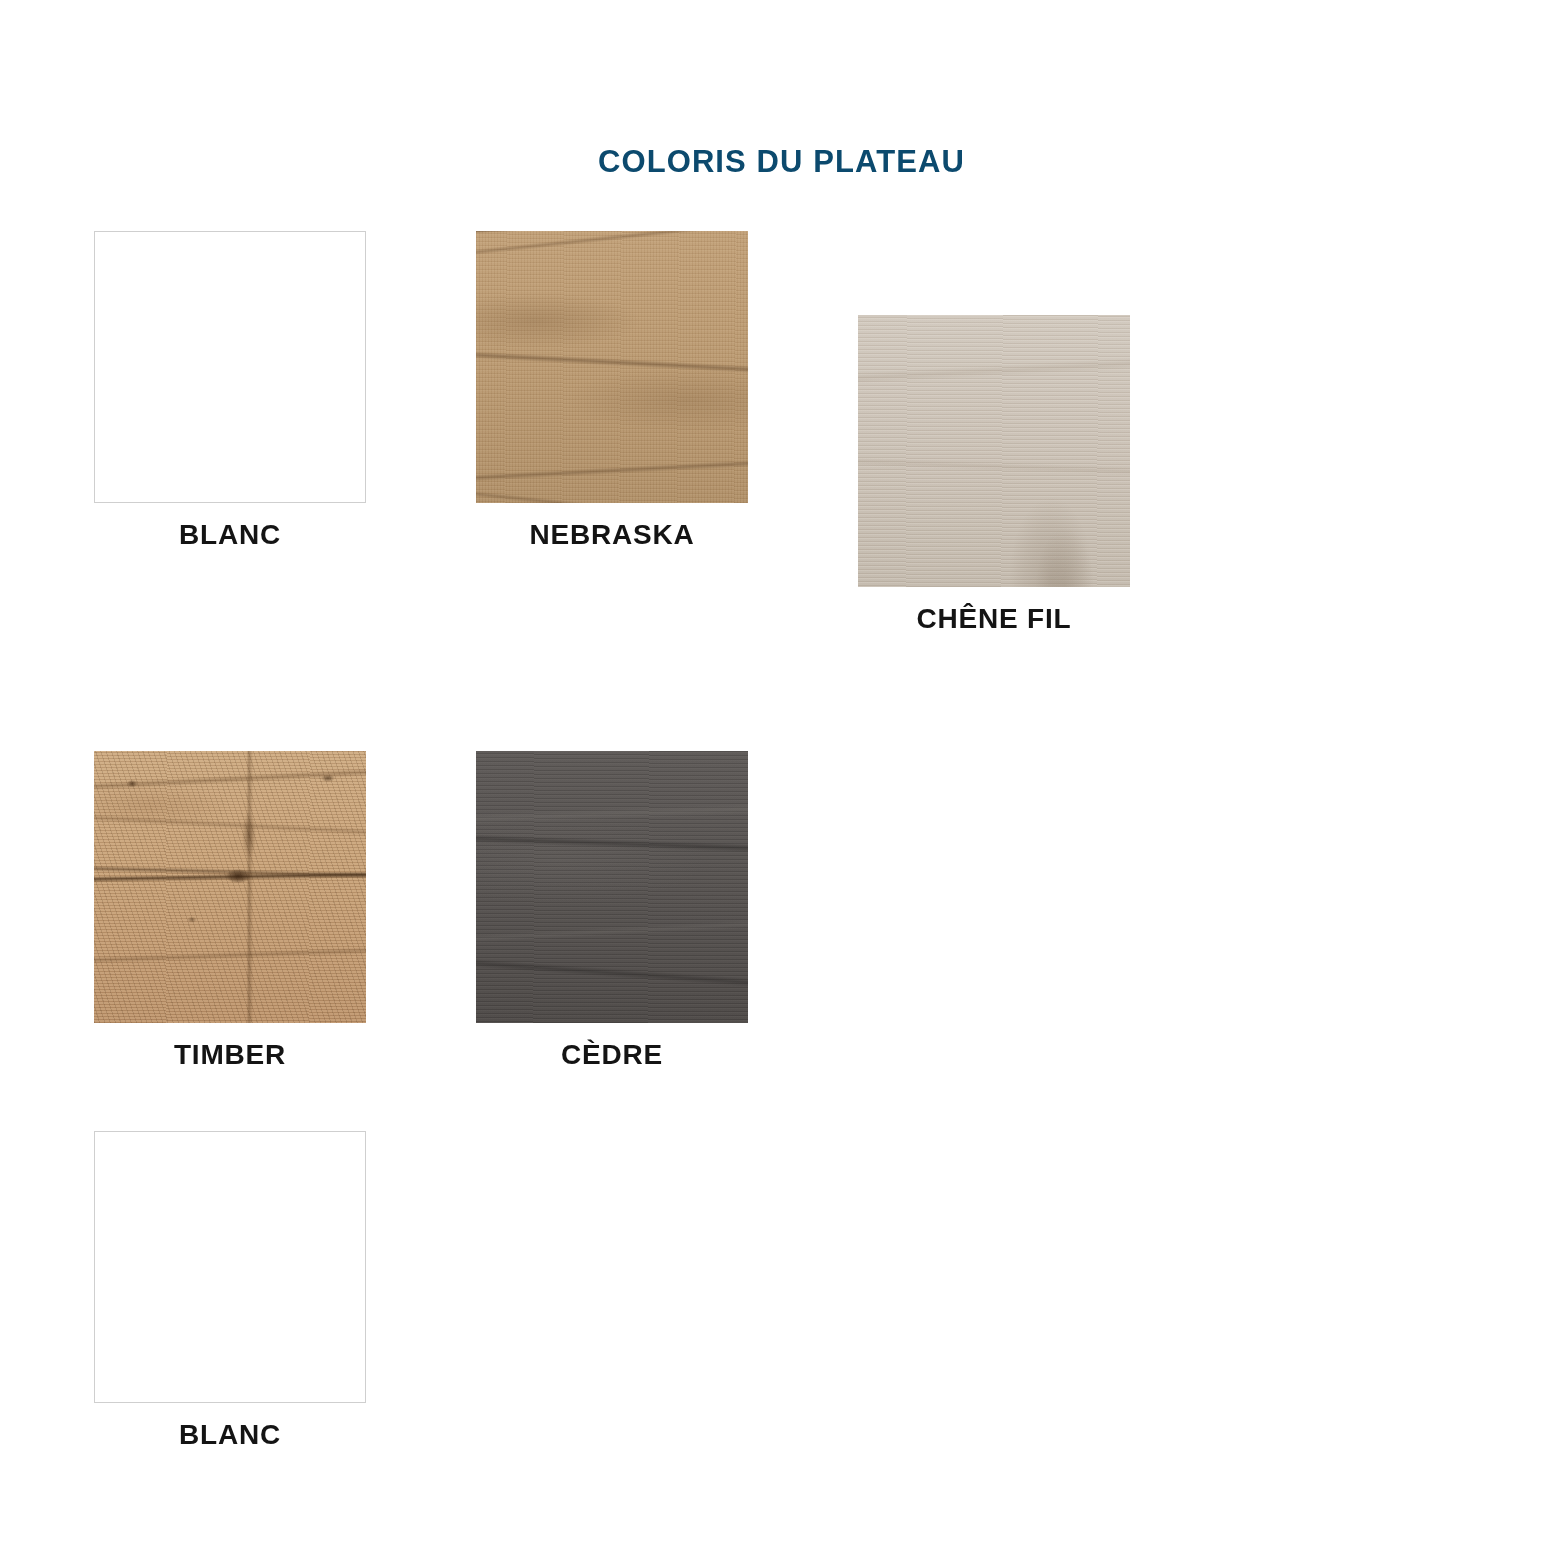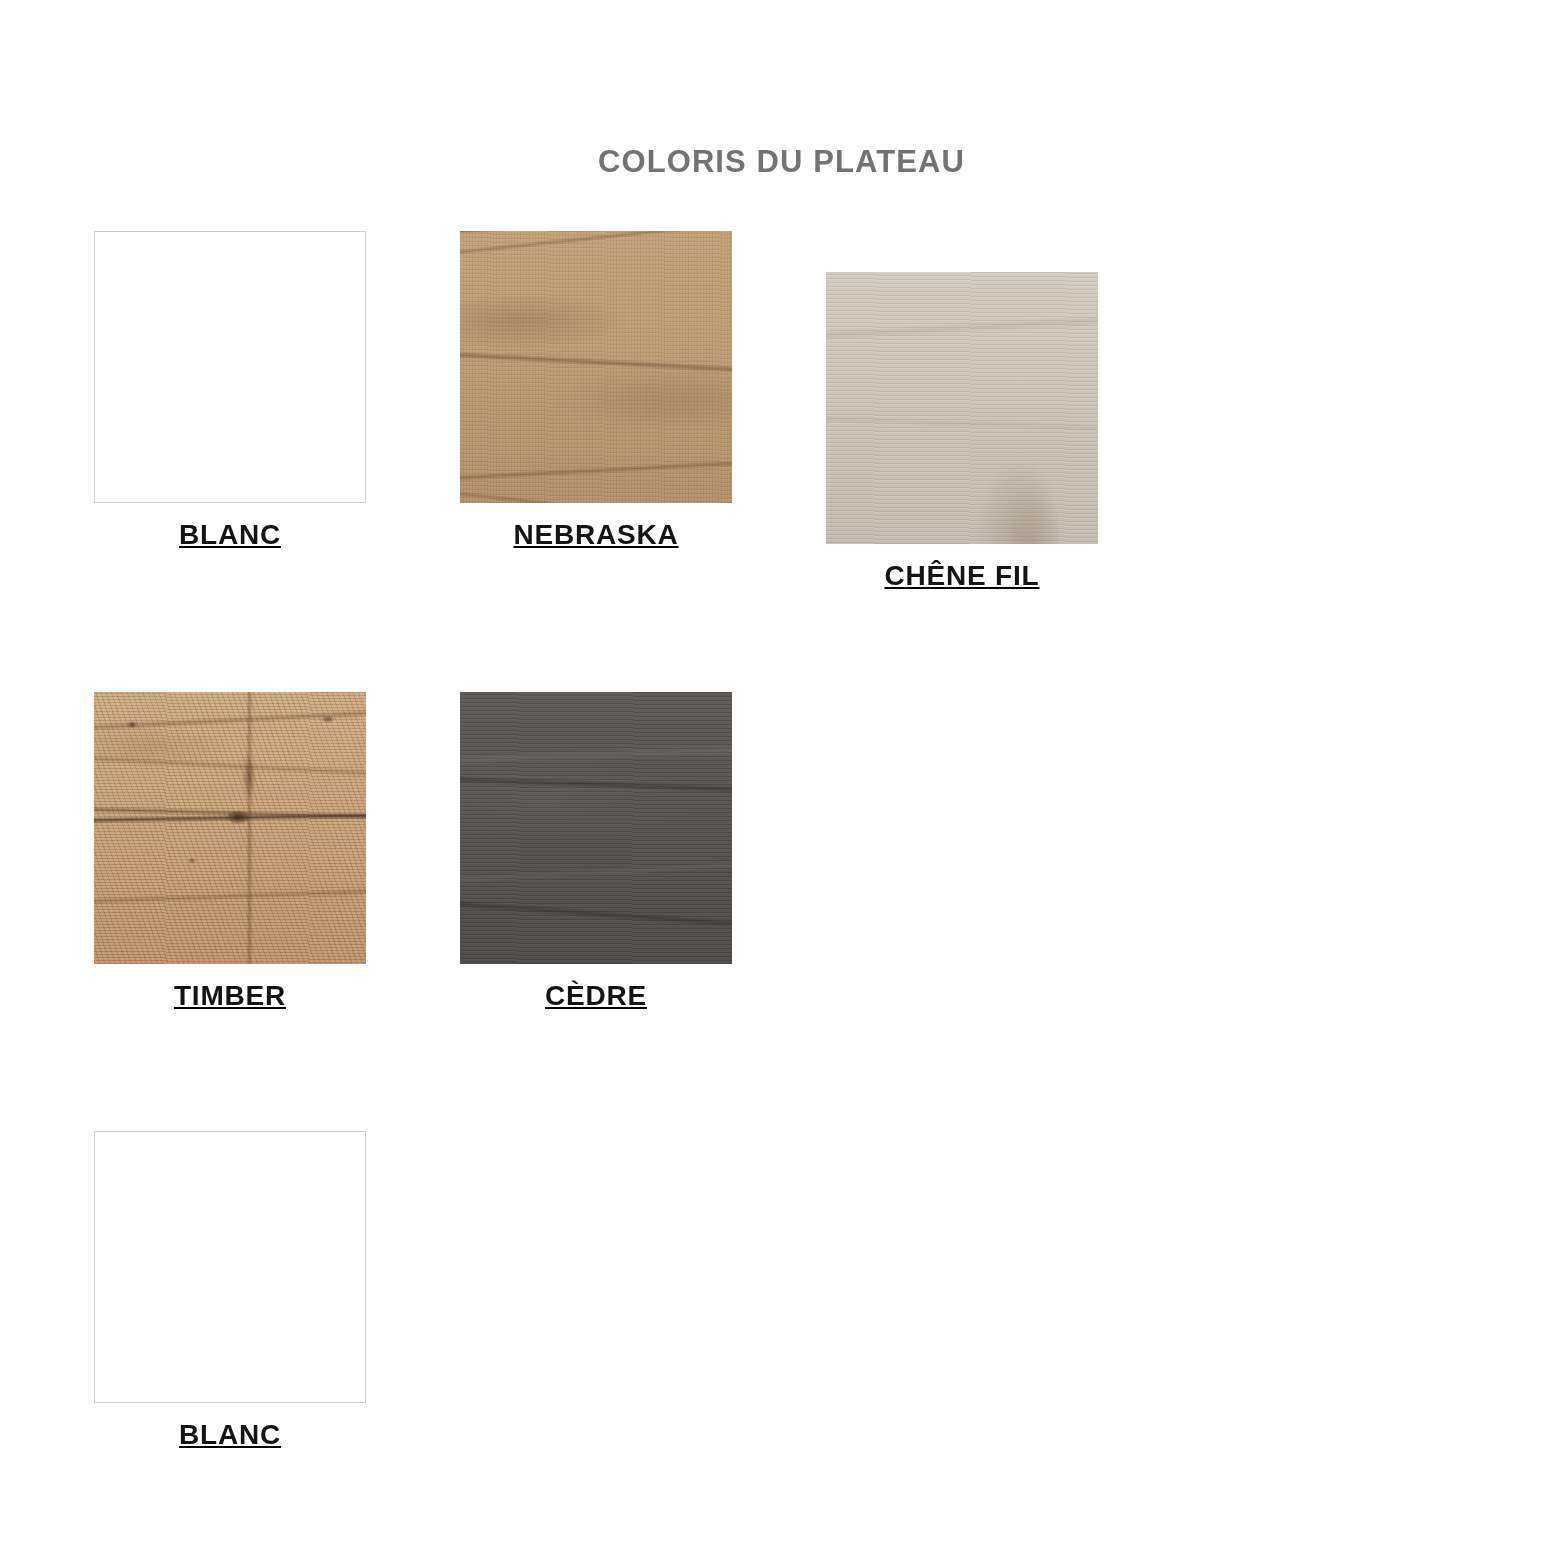--- a/index.html
+++ b/index.html
@@ -18,21 +18,21 @@
     position: relative;
     width: 1563px;
     height: 1563px;
   }
 
   .section-title {
     text-align: center;
     font-weight: bold;
     font-size: 31px;
     letter-spacing: 1.1px;
-    color: #737373;
+    color: #0c4a6e;
     font-family: "Liberation Sans", sans-serif;
   }
 
   #title-plateau {
     position: absolute;
     top: 118px;
     left: 0;
     width: 1563px;
   }
 
@@ -42,22 +42,21 @@
     left: 0;
     width: 1563px;
   }
 
   .grid {
     position: absolute;
     left: 94px;
     width: 1380px;
     display: flex;
     flex-wrap: wrap;
-    gap: 0px;
-    text-decoration: underline;
+    gap: 16px;
   }
 
   #grid-plateau { top: 231px; }
   #grid-pietement { top: 1131px; }
 
   .swatch-cell {
     width: 366px;
     margin-right: 0px;
     display: flex;
     flex-direction: column;
@@ -247,21 +246,21 @@
       <div class="swatch-label">BLANC</div>
     </div>
 
 
 
     <div class="swatch-cell">
       <div class="swatch-box fill-nebraska"></div>
       <div class="swatch-label">NEBRASKA</div>
     </div>
 
-    <div class="swatch-cell row2" style="margin-top:41px;">
+    <div class="swatch-cell row2" style="margin-top:84px;">
       <div class="swatch-box fill-chene"></div>
       <div class="swatch-label">CHÊNE FIL</div>
     </div>
 
     <div class="swatch-cell row2" style="margin-top:100px;">
       <div class="swatch-box fill-timber"></div>
       <div class="swatch-label">TIMBER</div>
     </div>
 
     <div class="swatch-cell row2" style="margin-top:100px;">

